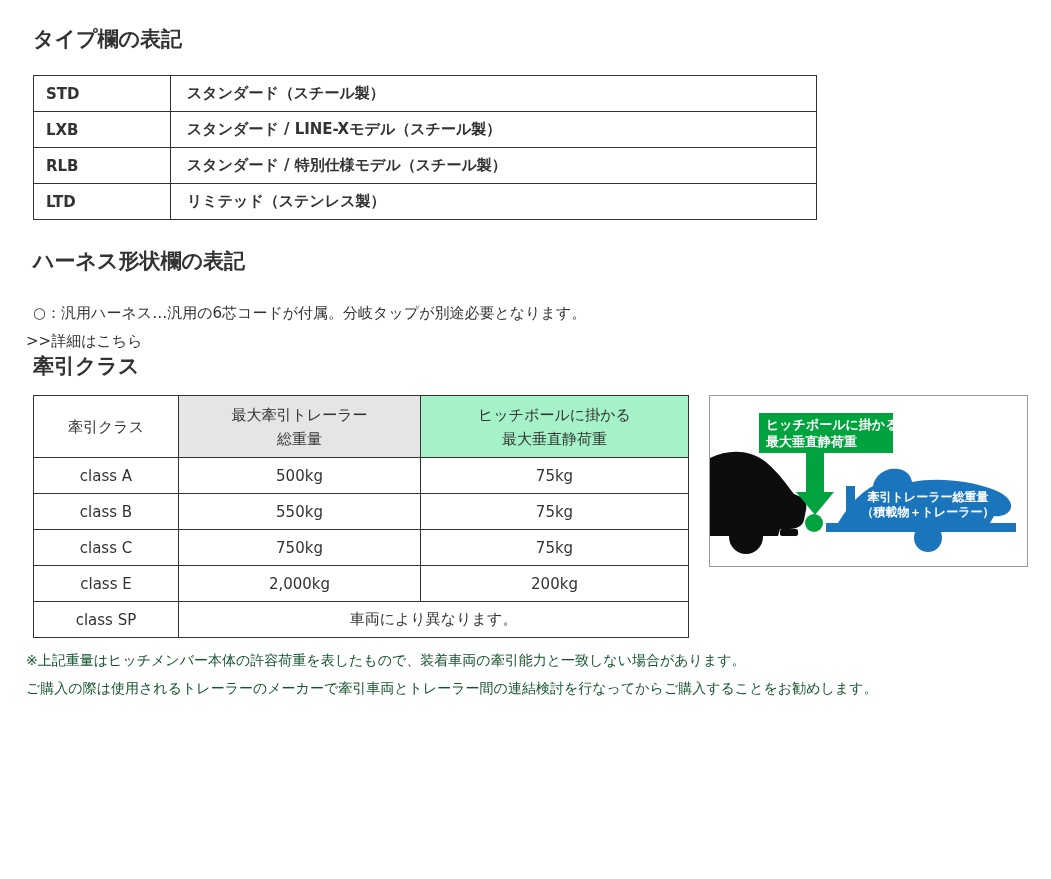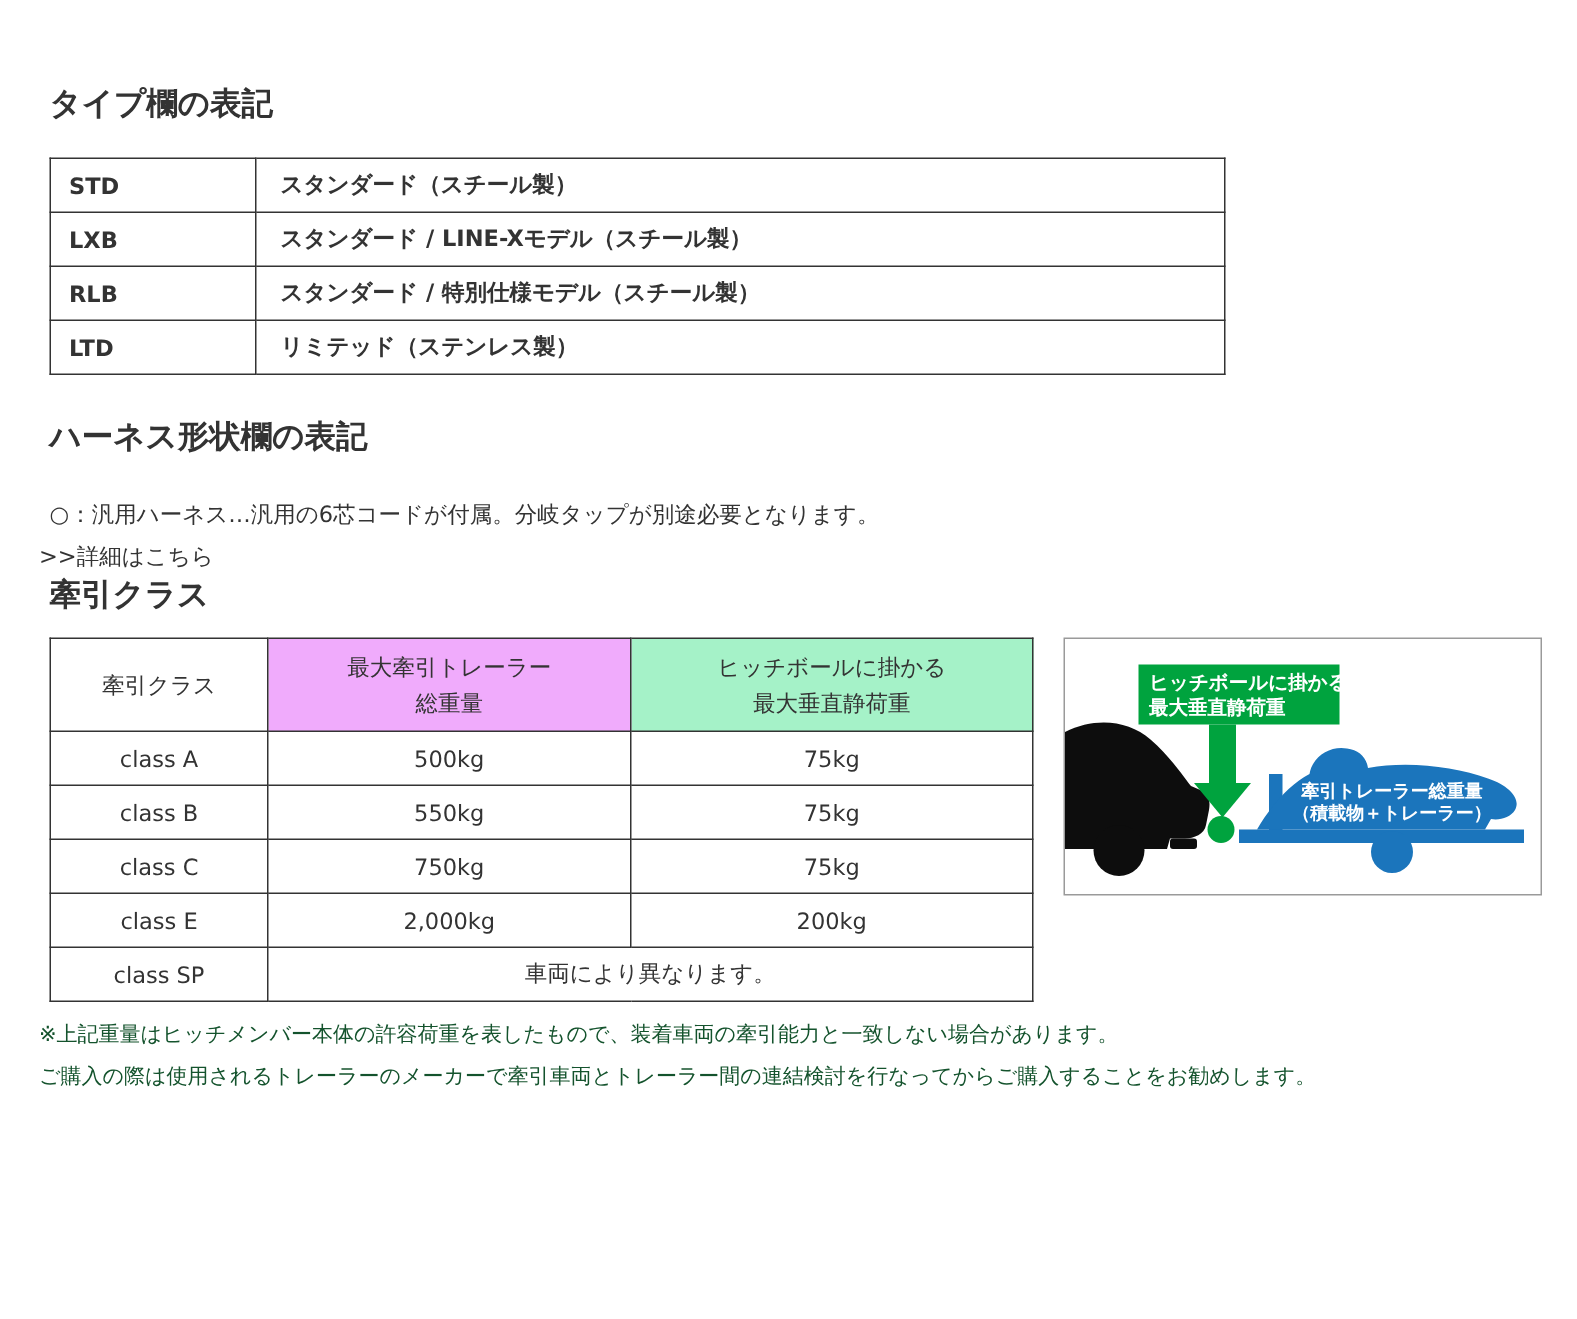--- a/index.html
+++ b/index.html
@@ -3,21 +3,21 @@
 <meta charset="utf-8">
 <style>
   * { box-sizing: border-box; }
   html, body {
     margin: 0; padding: 0;
     width: 1051px; height: 879px;
     background: #ffffff;
     font-family: "DejaVu Sans", "Liberation Sans", sans-serif;
     color: #333333;
   }
-  .page { padding: 58px 26px 0 26px; }
+  .page { padding: 28px 26px 0 26px; }
 
   h2.sec-heading {
     font-size: 21px; font-weight: bold; color: #333;
     margin: 0 0 0 7px; line-height: 22px;
   }
 
   
   table.type-table {
     border-collapse: collapse;
     width: 784px; margin: 25px 0 0 7px;
@@ -51,21 +51,21 @@
   }
   table.towing-table th, table.towing-table td {
     border: 1px solid #333; vertical-align: middle;
     font-weight: normal; padding: 0;
   }
   table.towing-table th { height: 62px; line-height: 24px; }
   table.towing-table td { height: 36px; }
   .col-class { width: 145px; }
   .col-total { width: 242px; }
   .col-vert  { width: 268px; }
-  th.hdr-blue  { background: #f0abfc; }
+  th.hdr-blue  { background: #e5e5e5; }
   th.hdr-green { background: #a5f2c8; }
 
   
   .figure-box {
     margin-left: 20px;
     width: 319px; height: 172px;
     border: 1px solid #9a9a9a;
     background: #fff;
   }
   .figure-box svg { display: block; }

